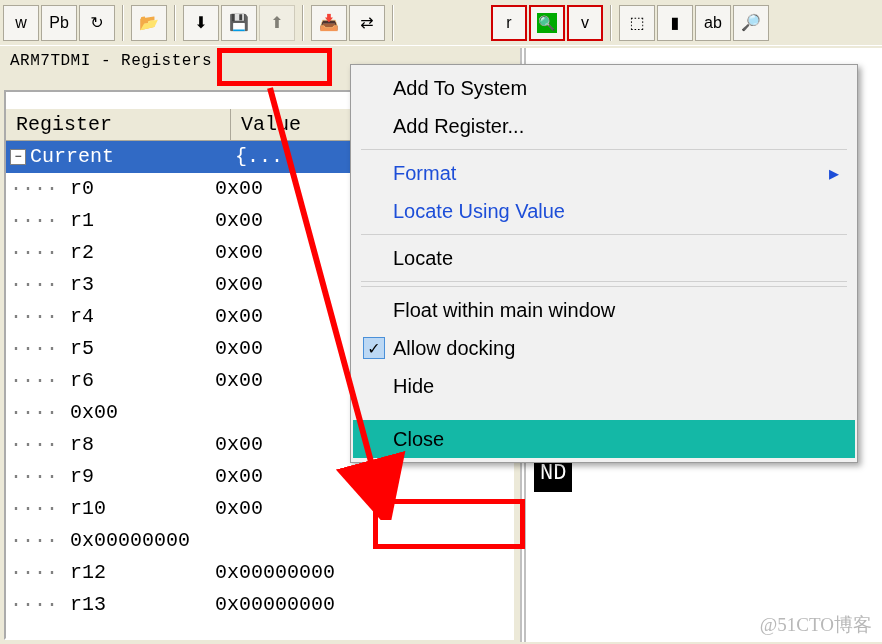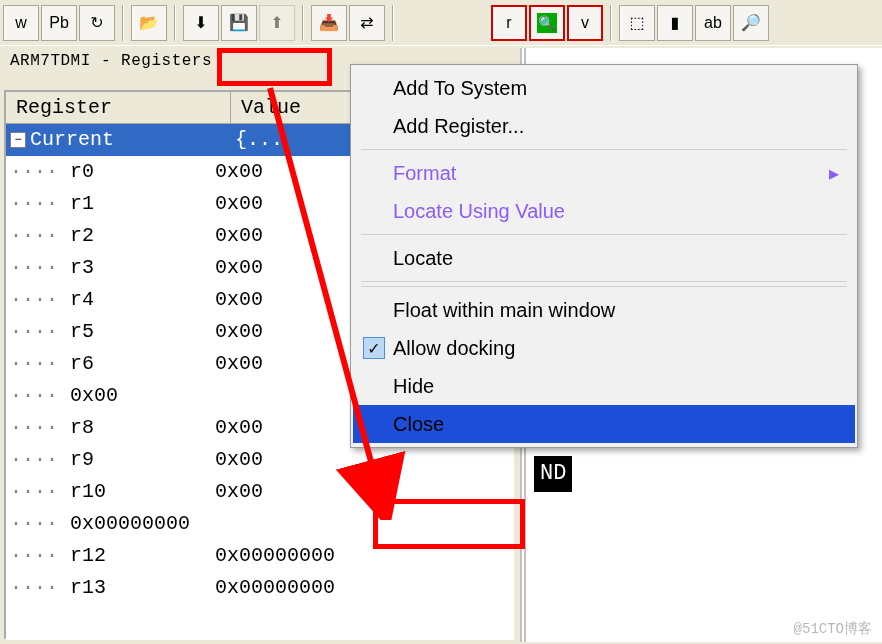--- a/index.html
+++ b/index.html
@@ -62,20 +62,21 @@
     border: 2px inset #fff;
     background: #fff;
     overflow: hidden;
   }
   .reg-header {
     display: flex;
     background: #ece9d8;
     border-bottom: 1px solid #aca899;
     font-family: "Courier New", monospace;
     font-size: 20px;
+    margin-top: 17px;
   }
   .reg-header .col {
     padding: 4px 10px;
     border-right: 1px solid #aca899;
   }
   .col-name { width: 225px; }
   .col-val  { flex: 1; }
   .reg-tree {
     font-family: "Courier New", monospace;
     font-size: 20px;
@@ -149,22 +150,22 @@
     padding: 4px 2px;
   }
   .ctx-item {
     display:flex;
     align-items:center;
     height: 38px;
     padding: 0 24px 0 40px;
     color: #000;
     position: relative;
   }
-  .ctx-item.disabled { color: #8b5cf6; }
-  .ctx-item.hovered { background: #1d4ed8; }
+  .ctx-item.disabled { color: #1d4ed8; }
+  .ctx-item.hovered { background: #14b8a6; margin-top: 15px; }
   .ctx-sep {
     height: 1px;
     margin: 4px 8px;
     background: #d0d0d0;
   }
   .ctx-item .sub-arrow {
     position:absolute;
     right: 16px;
     color: inherit;
   }
@@ -190,23 +191,23 @@
   
   .anno-arrow {
     position:absolute;
     pointer-events:none;
   }
   
   .watermark {
     position:absolute;
     right: 10px;
     bottom: 6px;
-    font-size: 14px;
+    font-size: 19px;
     color: #b8b8b8;
-    font-family: Liberation Mono, monospace;
+    font-family: Liberation Serif, serif;
   }
 </style>
 </head>
 <body>
 
 <div class="toolbar">
   <div class="tb-btn">
       <span class="tb-ico">w</span>
     </div>
   <div class="tb-btn">

